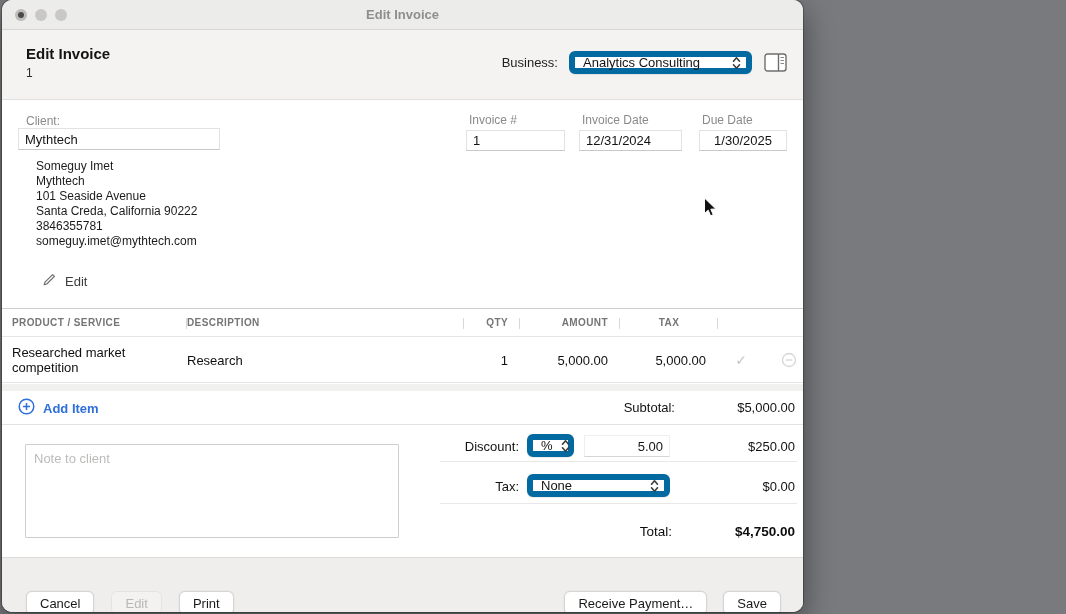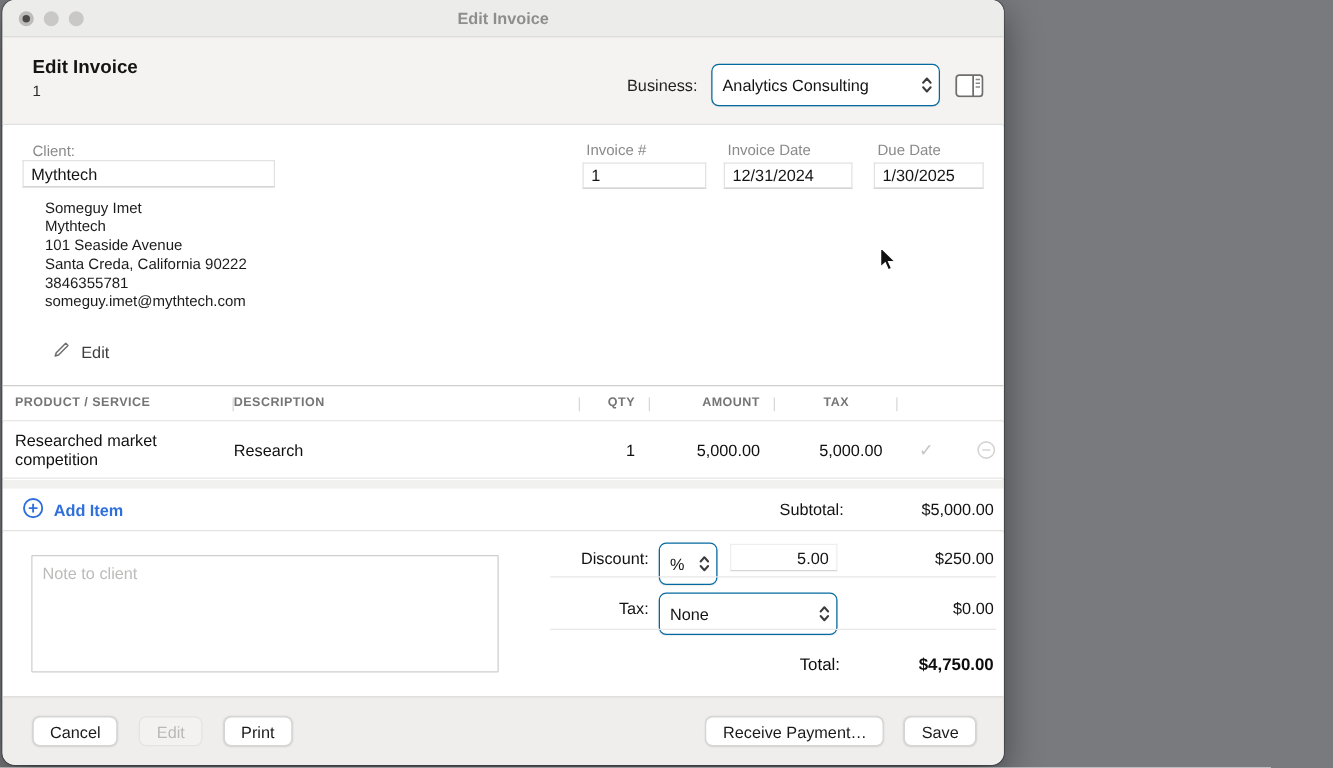--- a/index.html
+++ b/index.html
@@ -25,21 +25,21 @@
   .light.first { background:#bdbcbb; position:relative; }
   .light.first::after { content:""; position:absolute; left:3px; top:3px; width:6px; height:6px;
     border-radius:50%; background:#4a4a4a; }
   
   .header-band { position:absolute; top:30px; left:0; right:0; height:70px;
     background:#f4f3f1; border-bottom:1px solid #e2e1e0; }
   .page-title { position:absolute; left:24px; top:15px; font-size:15px; font-weight:bold; color:#141414; }
   .page-subtitle { position:absolute; left:24px; top:36px; font-size:12px; color:#2b2b2b; }
   .business-row { position:absolute; right:16px; top:21px; display:flex; align-items:center; gap:11px; }
   .business-label { font-size:13px; color:#1f1f1f; }
-  .popup { background:#fff; border:1px solid #0369a1; border-radius:6px; height:34px;
+  .popup { background:#fff; border:6px solid #0369a1; border-radius:6px; height:23px;
     display:flex; align-items:center; font-size:13px; color:#141414;
     box-shadow:0 .5px 1px rgba(0,0,0,.08); cursor:default; }
   .popup .popup-text { flex:1; padding:0 8px; white-space:nowrap; }
   .popup .chev { margin-right:5px; display:flex; }
   .sidebar-btn { width:24px; height:20px; display:flex; align-items:center; justify-content:center; }
   
   .client-section { position:absolute; top:101px; left:0; right:0; height:207px; background:#fff; }
   .field-label { font-size:12px; color:#8a8a8a; }
   .client-label { position:absolute; left:24px; top:13px; }
   .text-input { background:#fff; border:1px solid #e3e2e1; border-bottom:1px solid #c9c8c7;
@@ -95,21 +95,21 @@
   .tax-popup { position:absolute; left:525px; top:48px; width:143px; }
   .tax-value { position:absolute; right:8px; top:53px; font-size:13px; color:#121212; }
   .hr2 { position:absolute; top:77px; left:438px; right:6px; height:1px; background:#e9e8e7; }
   .total-label { position:absolute; right:131px; top:98px; font-size:13.5px; font-weight:normal; color:#0d0d0d; }
   .total-value { position:absolute; right:8px; top:98px; font-size:13.5px; font-weight:bold; color:#0d0d0d; }
   
   .footer { position:absolute; top:557px; left:0; right:0; bottom:0;
     background:#efeeec; border-top:1px solid #dbdad8; }
   .btn { height:24px; padding:0 13px; background:#fff; border:1px solid #d6d5d4; border-radius:6px;
     font-size:13px; color:#1a1a1a; box-shadow:0 .5px 1.5px rgba(0,0,0,.12);
-    font-family:"Liberation Sans","DejaVu Sans",sans-serif; cursor:default; }
+    font-family:"Liberation Sans","DejaVu Sans",sans-serif; cursor:default;margin-top:18px; }
   .btn:disabled, .btn.disabled { background:#f3f2f1; color:#b9b8b7; border-color:#e4e3e2; box-shadow:none; }
   .footer-left { position:absolute; left:24px; top:15px; display:flex; gap:17px; }
   .footer-right { position:absolute; right:22px; top:15px; display:flex; gap:16px; }
   
   .cursor { position:absolute; left:703px; top:197px; z-index:50; pointer-events:none; }
 </style>
 </head>
 <body>
 
 <div class="window">
@@ -172,21 +172,21 @@
     <div class="inv-group" style="left:464px; width:99px;">
       <span class="field-label">Invoice #</span>
       <input class="text-input" style="width: 99px;" value="1">
     </div>
     <div class="inv-group" style="left:577px; width:103px;">
       <span class="field-label">Invoice Date</span>
       <input class="text-input" style="width: 103px;" value="12/31/2024">
     </div>
     <div class="inv-group" style="left:697px; width:100px;">
       <span class="field-label">Due Date</span>
-      <input class="text-input" style="width: 88px;" value="1/30/2025">
+      <input class="text-input" style="width: 88px; text-align: center;" value="1/30/2025">
     </div>
   </div>
 
   <div class="table-head tgrid">
     <div class="th">PRODUCT / SERVICE</div>
     <div class="th">DESCRIPTION</div>
     <div class="th r">QTY</div>
     <div class="th r">AMOUNT</div>
     <div class="th c">TAX</div>
     <div></div>

